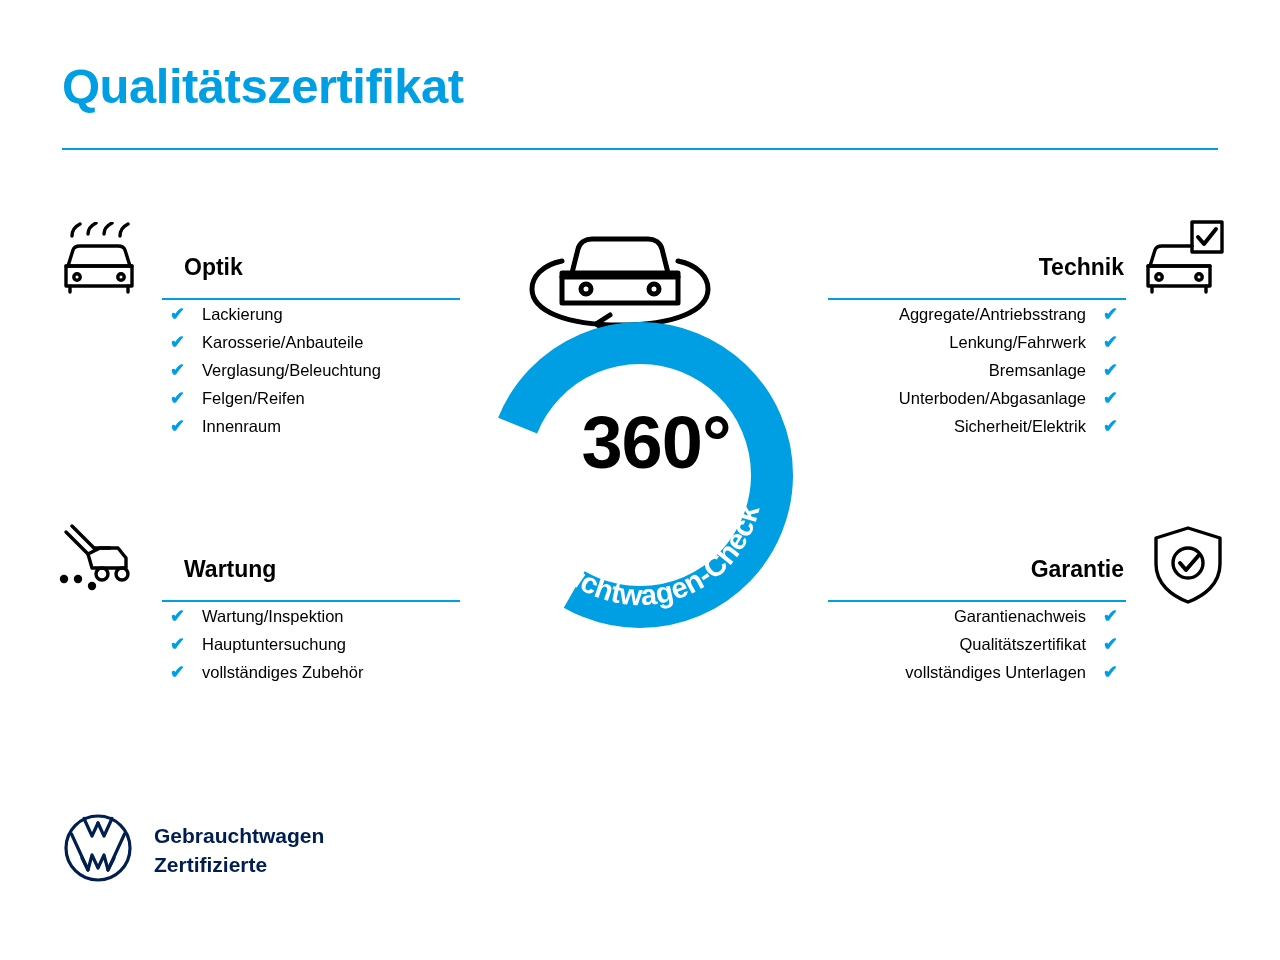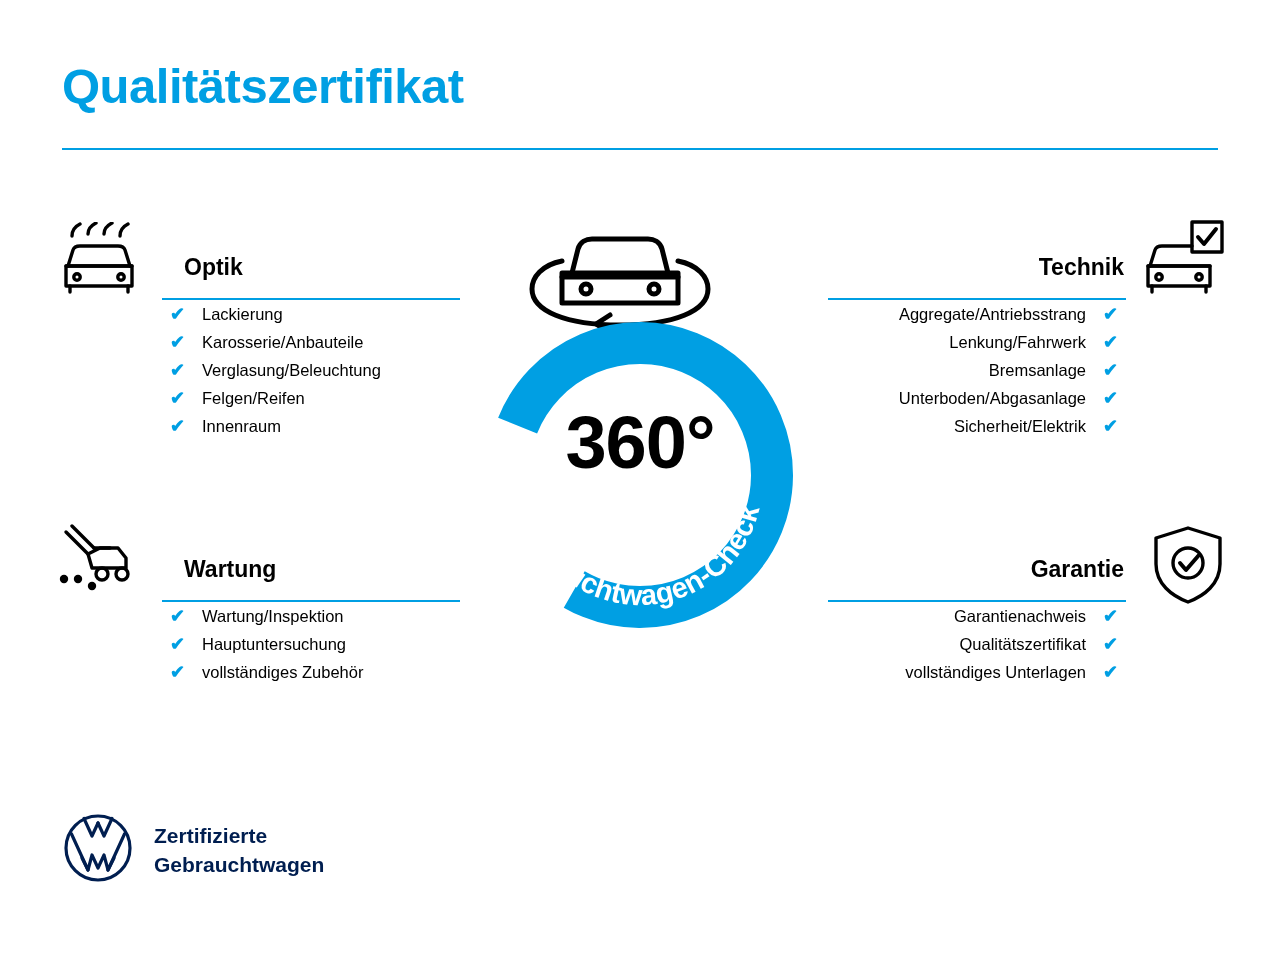--- a/index.html
+++ b/index.html
@@ -141,21 +141,21 @@
   
   .center-badge {
     position: absolute;
     left: 450px;
     top: 215px;
     width: 380px;
     height: 420px;
   }
   .badge-text {
     position: absolute;
-    left: 0;
+    left: 16px;
     top: 185px;
     width: 380px;
     text-align: center;
     font-size: 74px;
     font-weight: bold;
     color: #000;
     letter-spacing: -1px;
   }
 
   
@@ -367,18 +367,18 @@
       <svg width="72" height="72" viewBox="0 0 72 72" fill="none" stroke="#001e50" stroke-width="3.2" stroke-linecap="round" stroke-linejoin="round">
         <circle cx="36" cy="36" r="32"></circle>
         <path d="M36 11 L30 24 L22 6.5"></path>
         <path d="M36 11 L42 24 L50 6.5"></path>
         <path d="M9.5 22 L26 58 L30 43 L36 56 L42 43 L46 58 L62.5 22"></path>
         <path d="M26 58 L20 46"></path>
         <path d="M46 58 L52 46"></path>
       </svg>
     </div>
     <div class="footer-text">
+      <div>Gebrauchtwagen</div>
       <div>Zertifizierte</div>
-      <div>Gebrauchtwagen</div>
     </div>
   </div>
 
 </div>
 
 </body></html>

